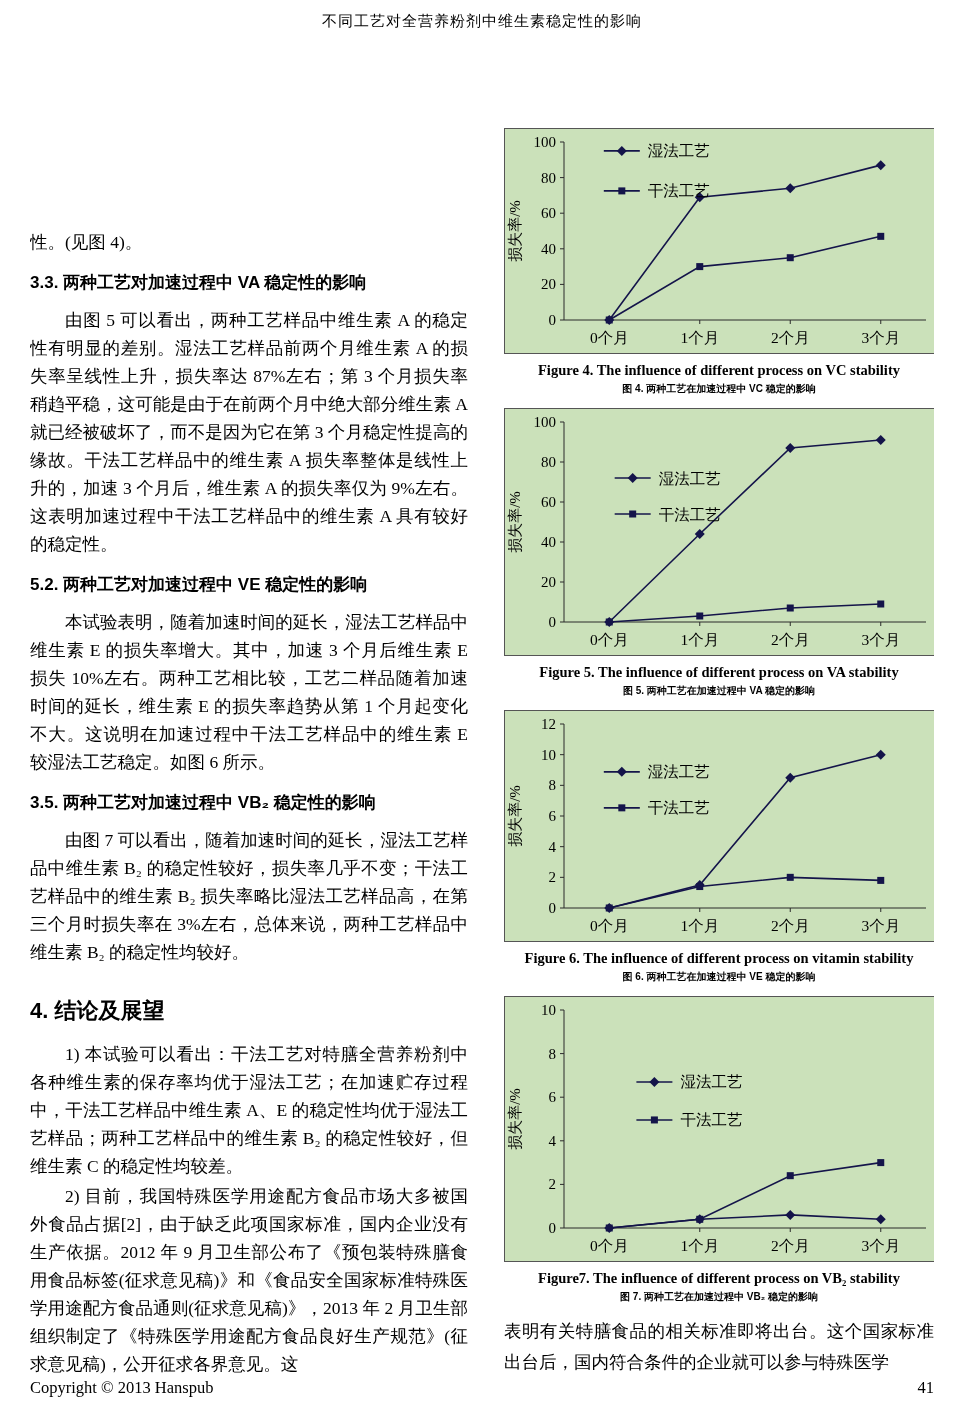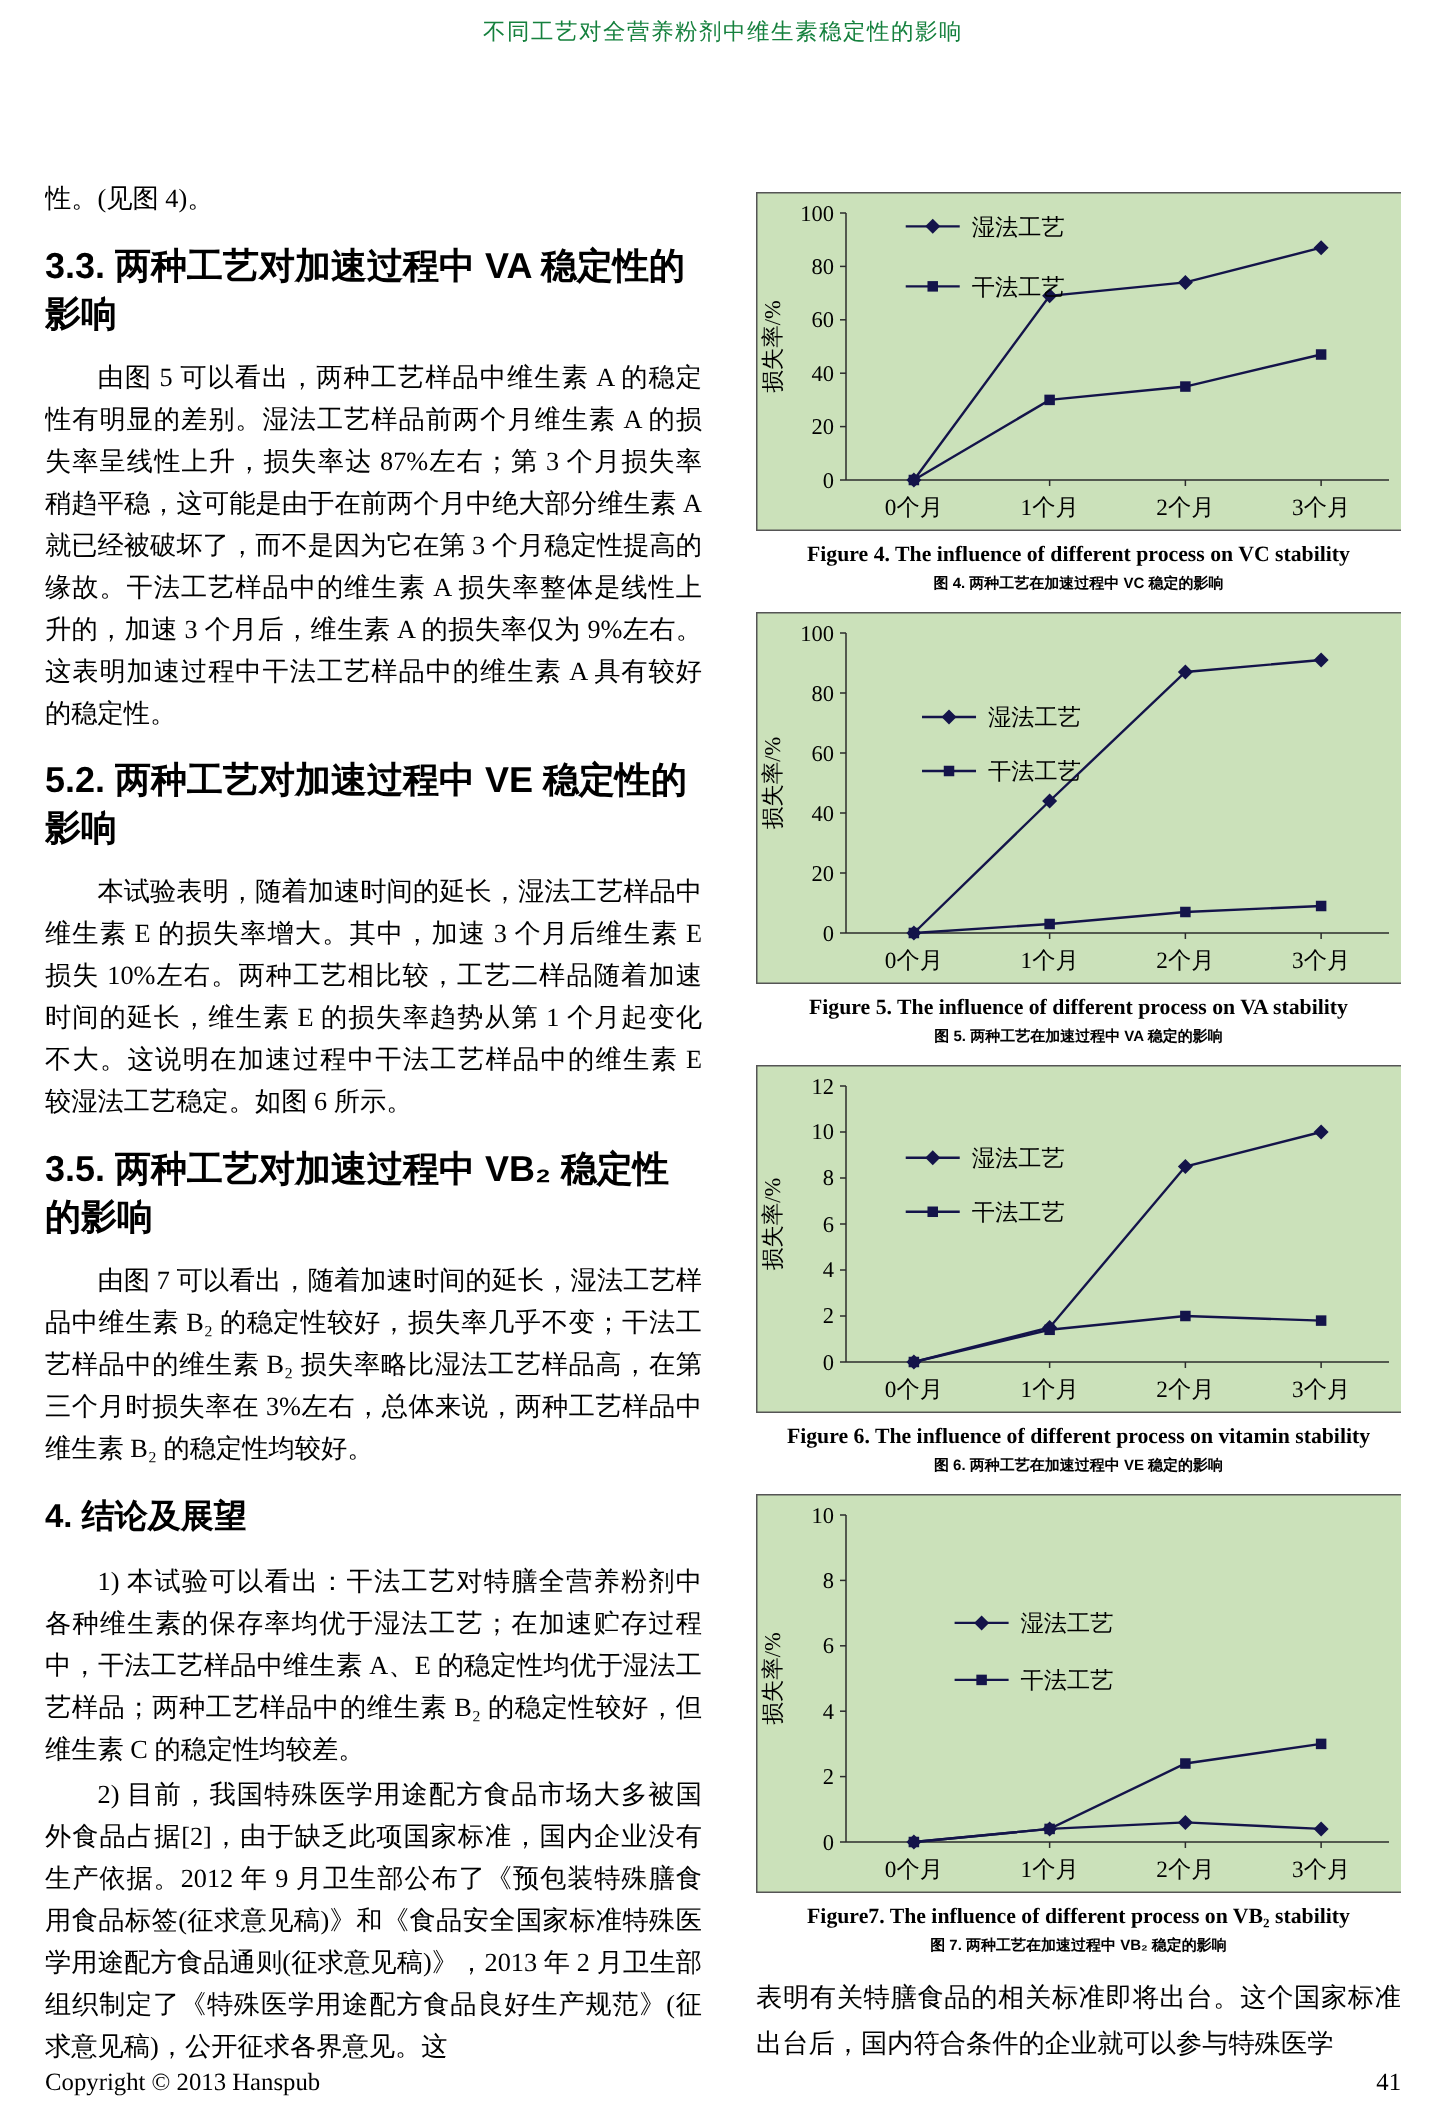--- a/index.html
+++ b/index.html
@@ -11,40 +11,40 @@
   }
   .page {
     width: 964px; height: 1414px;
     padding: 12px 30px 16px 30px;
     display: flex; flex-direction: column;
     background: #fff;
   }
   .header-title {
     text-align: center;
     font-size: 15px;
-    color: #15803d;
+    color: #000000;
     letter-spacing: 1px;
     margin-bottom: 16px;
   }
   .columns { display: flex; gap: 36px; flex: 1 1 auto; overflow: hidden; align-items: flex-end; }
   .col-left { flex: 0 0 438px; width: 438px; }
   .col-right { flex: 1 1 auto; min-width: 0; }
 
   .fragment {
     font-size: 17.5px; line-height: 1.6; text-align: justify;
   }
   h2.sec {
     font-family: "Liberation Sans", sans-serif;
-    font-size: 24px; font-weight: bold;
+    font-size: 17px; font-weight: bold;
     margin: 15px 0 12px 0;
   }
   h1.sec-big {
     font-family: "Liberation Sans", sans-serif;
     font-size: 22px; font-weight: bold;
-    margin: 17px 0 14px 0;
+    margin: 30px 0 14px 0;
   }
   p.body {
     font-size: 17.5px; line-height: 1.6;
     text-align: justify; text-indent: 2em;
   }
   p.body + p.body { margin-top: 2px; }
 
   .figure { margin-bottom: 12px; }
   .chart-box { width: 438px; line-height: 0; }
   .chart-box svg { display: block; }

